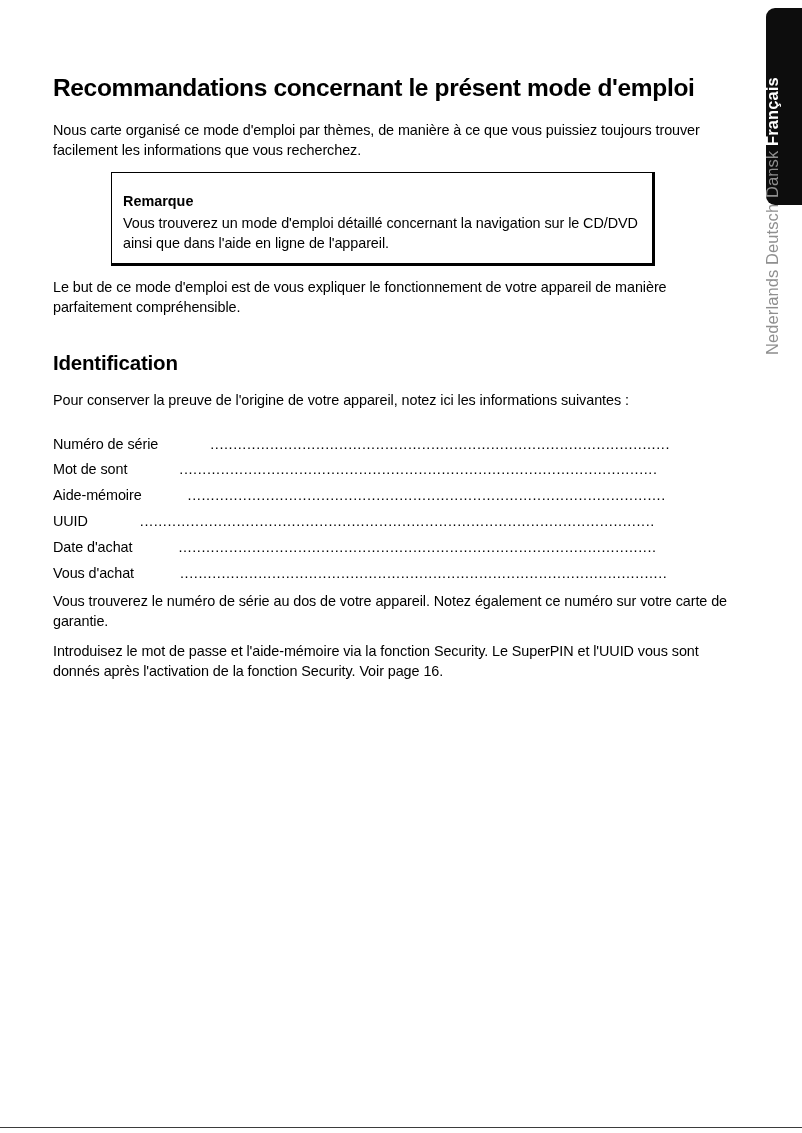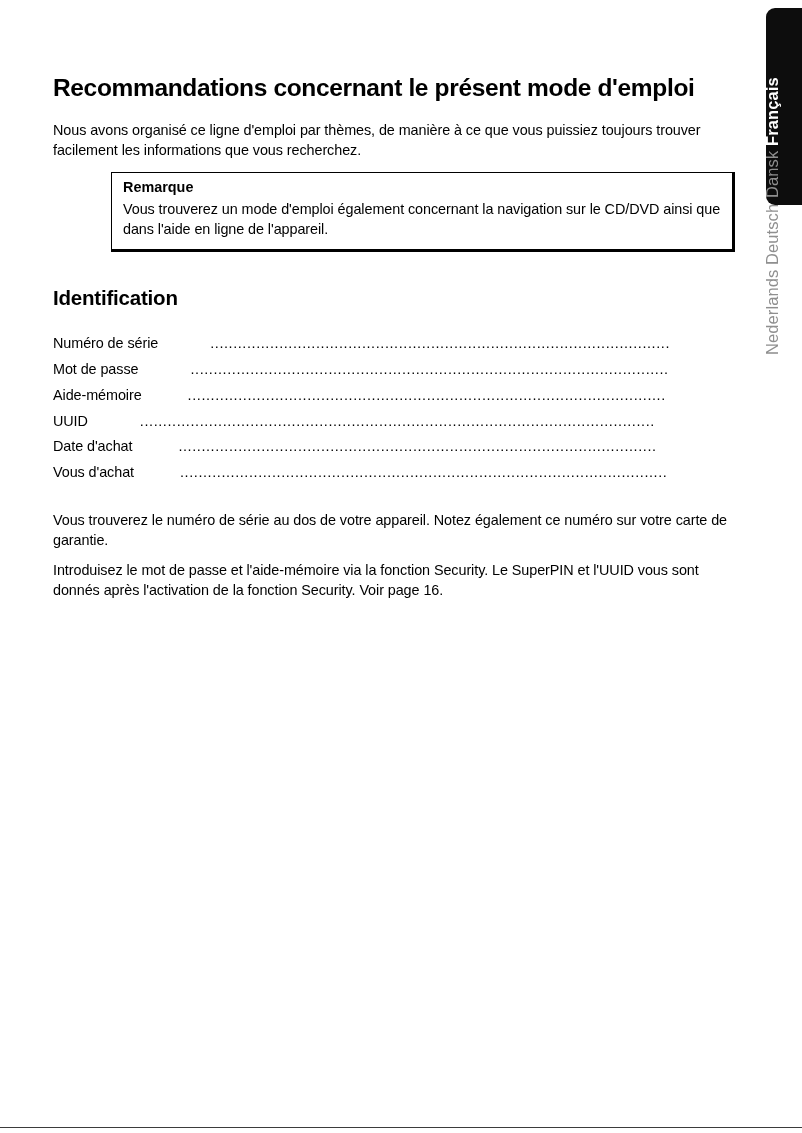--- a/index.html
+++ b/index.html
@@ -59,26 +59,26 @@
   .p.tight { margin-bottom: 11px; }
   .p.last { margin-bottom: 0; }
 
   
   .note-wrap {
     margin: 0 0 12px 0;
     padding-left: 58px;
   }
   .note-box {
     position: relative;
-    width: 624px;
+    width: 544px;
     box-sizing: border-box;
     border: 1px solid #000000;
     border-right-width: 3px;
     border-bottom-width: 3px;
-    padding: 5px 11px 9px 11px;
+    padding: 19px 11px 9px 11px;
     background: #ffffff;
   }
   .note-title {
     font-size: 14.4px;
     font-weight: bold;
     line-height: 1.38;
     margin: 0 0 3px 0;
   }
   .note-body {
     font-size: 14.4px;
@@ -111,21 +111,21 @@
     flex: 1 1 auto;
     overflow: hidden;
     white-space: nowrap;
     letter-spacing: 0.6px;
     color: #000000;
     font-size: 14.4px;
   }
   .field-gap { flex: 0 0 6px; }
   .field-gap.none { flex: 0 0 0px; }
 
-  .after-fields { margin-top: 20px; }
+  .after-fields { }
 
   
   .lang-strip {
     position: absolute;
     right: 0;
     top: 0;
     width: 46px;
     height: 1133px;
   }
   .lang-tab-black {
@@ -178,42 +178,44 @@
 </style>
 </head>
 <body>
 
 <div class="page">
 
   <div class="content">
 
     <h1 class="h1">Recommandations concernant le présent mode d'emploi</h1>
 
-    <p class="p tight">Nous avons organisé ce ligne d'emploi par thèmes, de manière à ce que vous puissiez toujours trouver facilement les informations que vous recherchez.</p>
+    <p class="p tight">Nous carte organisé ce mode d'emploi par thèmes, de manière à ce que vous puissiez toujours trouver facilement les informations que vous recherchez.</p>
 
     <div class="note-wrap">
       <div class="note-box">
         <p class="note-title">Remarque</p>
-        <p class="note-body">Vous trouverez un mode d'emploi également concernant la navigation sur le CD/DVD ainsi que dans l'aide en ligne de l'appareil.</p>
+        <p class="note-body">Vous trouverez un mode d'emploi détaillé concernant la navigation sur le CD/DVD ainsi que dans l'aide en ligne de l'appareil.</p>
       </div>
     </div>
 
 
+    <p class="p last">Le but de ce mode d'emploi est de vous expliquer le fonctionnement de votre appareil de manière parfaitement compréhensible.</p>
 
     <h2 class="h2">Identification</h2>
 
+    <p class="p last">Pour conserver la preuve de l'origine de votre appareil, notez ici les informations suivantes :</p>
 
     <ul class="fields">
       <li class="field-row">
         <span class="field-label">Numéro de série</span>
         <span class="field-gap"></span>
         <span class="field-leader">....................................................................................................</span>
       </li>
       <li class="field-row">
-        <span class="field-label">Mot de passe</span>
+        <span class="field-label">Mot de sont</span>
         <span class="field-gap"></span>
         <span class="field-leader">........................................................................................................</span>
       </li>
       <li class="field-row">
         <span class="field-label">Aide-mémoire</span>
         <span class="field-gap none"></span>
         <span class="field-leader">........................................................................................................</span>
       </li>
       <li class="field-row">
         <span class="field-label">UUID</span>

